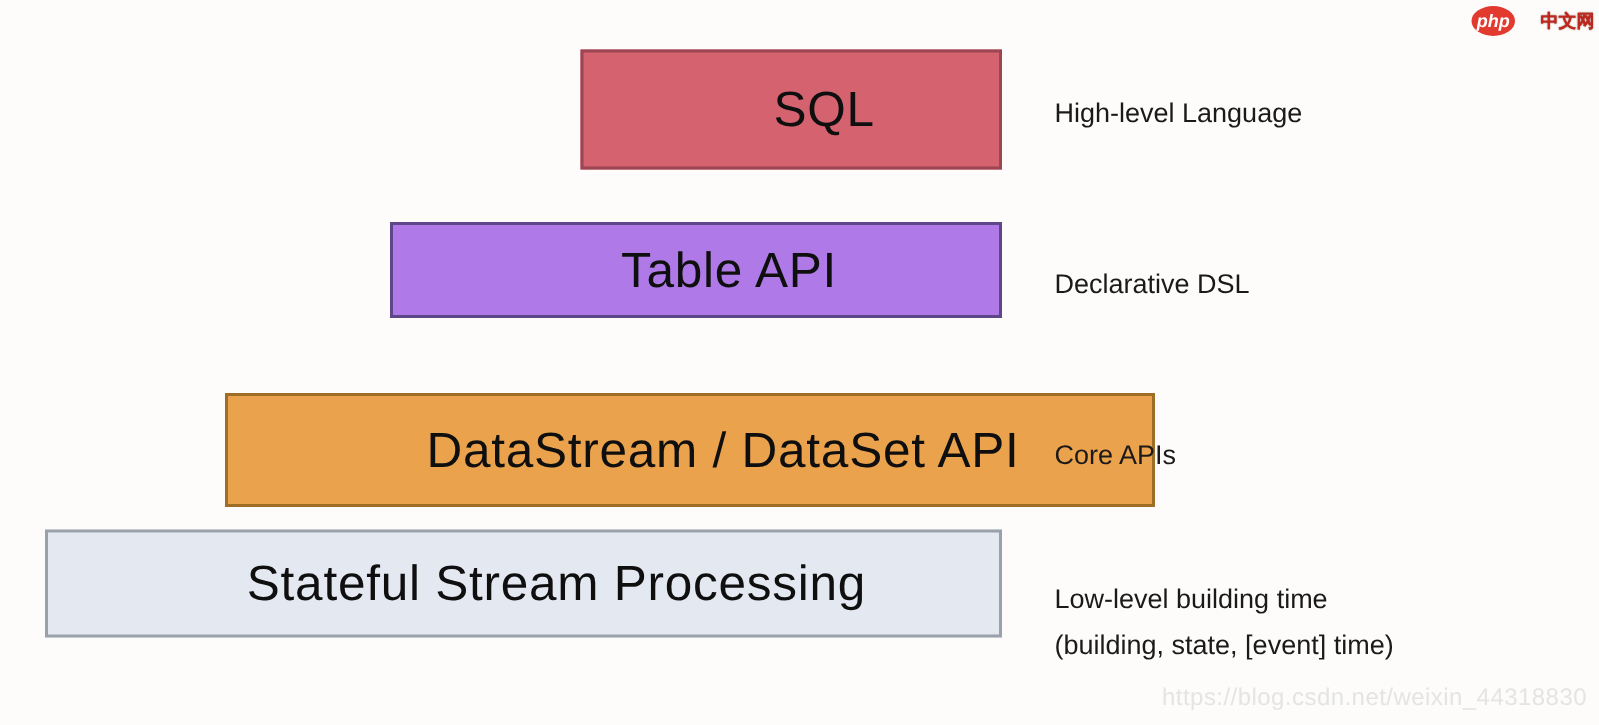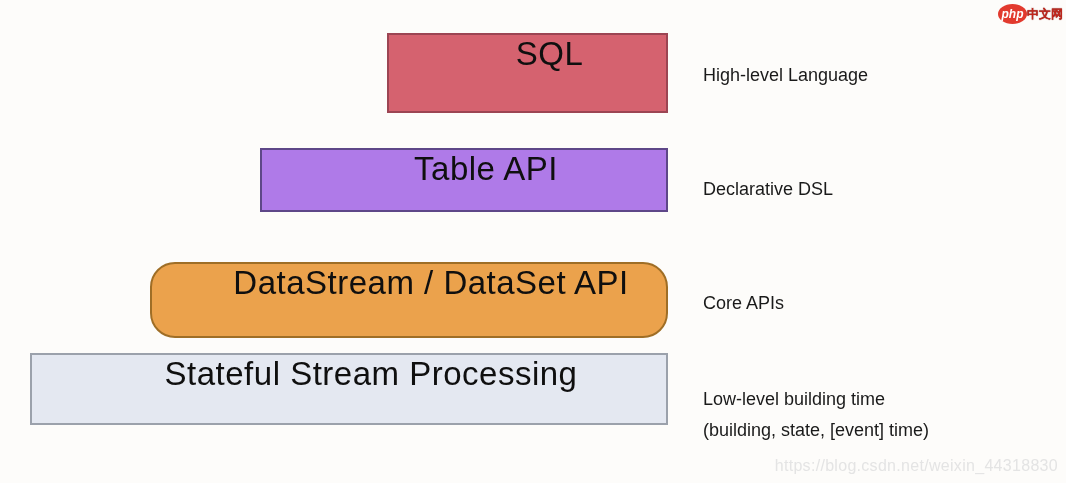--- a/index.html
+++ b/index.html
@@ -11,32 +11,32 @@
   .canvas {
     position: relative;
     width: 1066px;
     height: 483px;
     background: #fdfcfa;
     overflow: hidden;
   }
   .layer-box {
     position: absolute;
     display: flex;
-    align-items: flex-start;
+    align-items: center;
     justify-content: center;
     border: 2px solid #000;
     box-sizing: border-box;
     color: #0f0f0f;
     font-size: 33px;
     letter-spacing: 0.5px;
     padding-left: 44px;
   }
   .box-sql        { left: 387px; top: 33px;  width: 281px; height: 80px; }
   .box-table      { left: 260px; top: 148px; width: 408px; height: 64px; }
-  .box-datastream { left: 150px; top: 262px; width: 518px; height: 76px; border-radius: 25px; }
+  .box-datastream { left: 150px; top: 262px; width: 620px; height: 76px; }
   .box-stateful   { left: 30px;  top: 353px; width: 638px; height: 72px; }
 
   .side-label {
     position: absolute;
     left: 703px;
     color: #1a1a1a;
     font-size: 18px;
     line-height: 31px;
     white-space: nowrap;
   }
@@ -54,21 +54,21 @@
     letter-spacing: 0.3px;
     user-select: none;
   }
 
   .logo {
     position: absolute;
     top: 4px;
     right: 3px;
     display: flex;
     align-items: center;
-    gap: 0;
+    gap: 17px;
   }
   .logo-badge {
     display: flex;
     align-items: center;
     justify-content: center;
     width: 29px;
     height: 20px;
     border-radius: 50%;
     background: #e23a2e;
     color: #ffffff;

